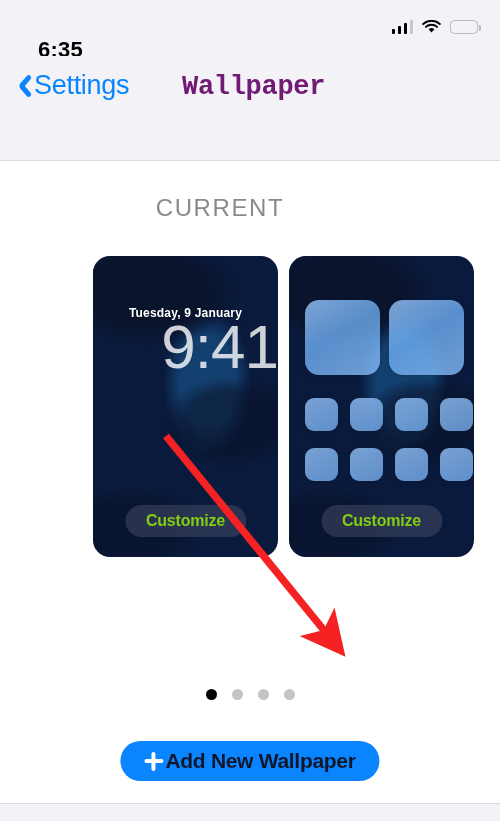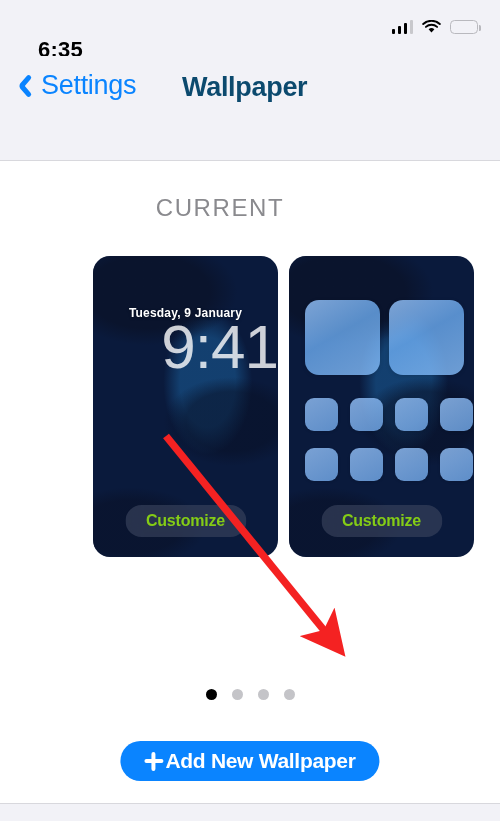--- a/index.html
+++ b/index.html
@@ -55,40 +55,41 @@
 
   
   .navbar {
     position:absolute; top:56px; left:0;
     width:500px; height:105px;
     background:#F2F2F7;
     border-bottom:1px solid #d8d8dd;
   }
   .back-btn {
     position:absolute; left:14px; top:14px;
-    display:flex; align-items:center; gap:10px;
+    display:flex; align-items:center; gap:3px;
     cursor:pointer;
   }
   .chev {
     width:17px; height:28px; position:relative;
   }
   .chev:before, .chev:after {
     content:""; position:absolute; left:4px;
     width:4.6px; height:15px; background:#0a84ff;
     border-radius:3px;
   }
   .chev:before { top:0px;  transform:rotate(41deg);  transform-origin:bottom center; }
   .chev:after  { top:13.5px; transform:rotate(-41deg); transform-origin:top center; }
   .back-label {
     font-size:27px; color:#0a84ff; letter-spacing:-0.3px;
   }
   .nav-title {
     position:absolute; left:182px; top:16px;
-    font-size:27px; font-weight:bold; color:#0c4a6e;
+    font-size:27px; font-weight:bold; color:#701a75;
     letter-spacing:-0.3px;
+    font-family:Liberation Mono, monospace;
   }
 
   
   .content {
     position:absolute; top:161px; left:0;
     width:500px; height:632px;
     background:#ffffff;
   }
   .section-title {
     position:absolute; top:33px; left:0; width:440px;
@@ -245,21 +246,21 @@
   .dot.on { background:#000; }
 
   
   .add-btn {
     position:absolute; top:580px; left:50%;
     transform:translateX(-50%);
     display:flex; align-items:center; justify-content:center;
     gap:2px;
     height:40px; padding:0 24px;
     border-radius:20px;
-    background:#0a84ff; color:#ffffff;
+    background:#0a84ff; color:#0f172a;
     font-size:21px; font-weight:bold;
     letter-spacing:-0.3px;
     cursor:pointer;
     white-space:nowrap;
   }
   .plus {
     position:relative; width:19px; height:19px; flex:0 0 19px;
   }
   .plus:before, .plus:after {
     content:""; position:absolute; background:#fff; border-radius:2px;

